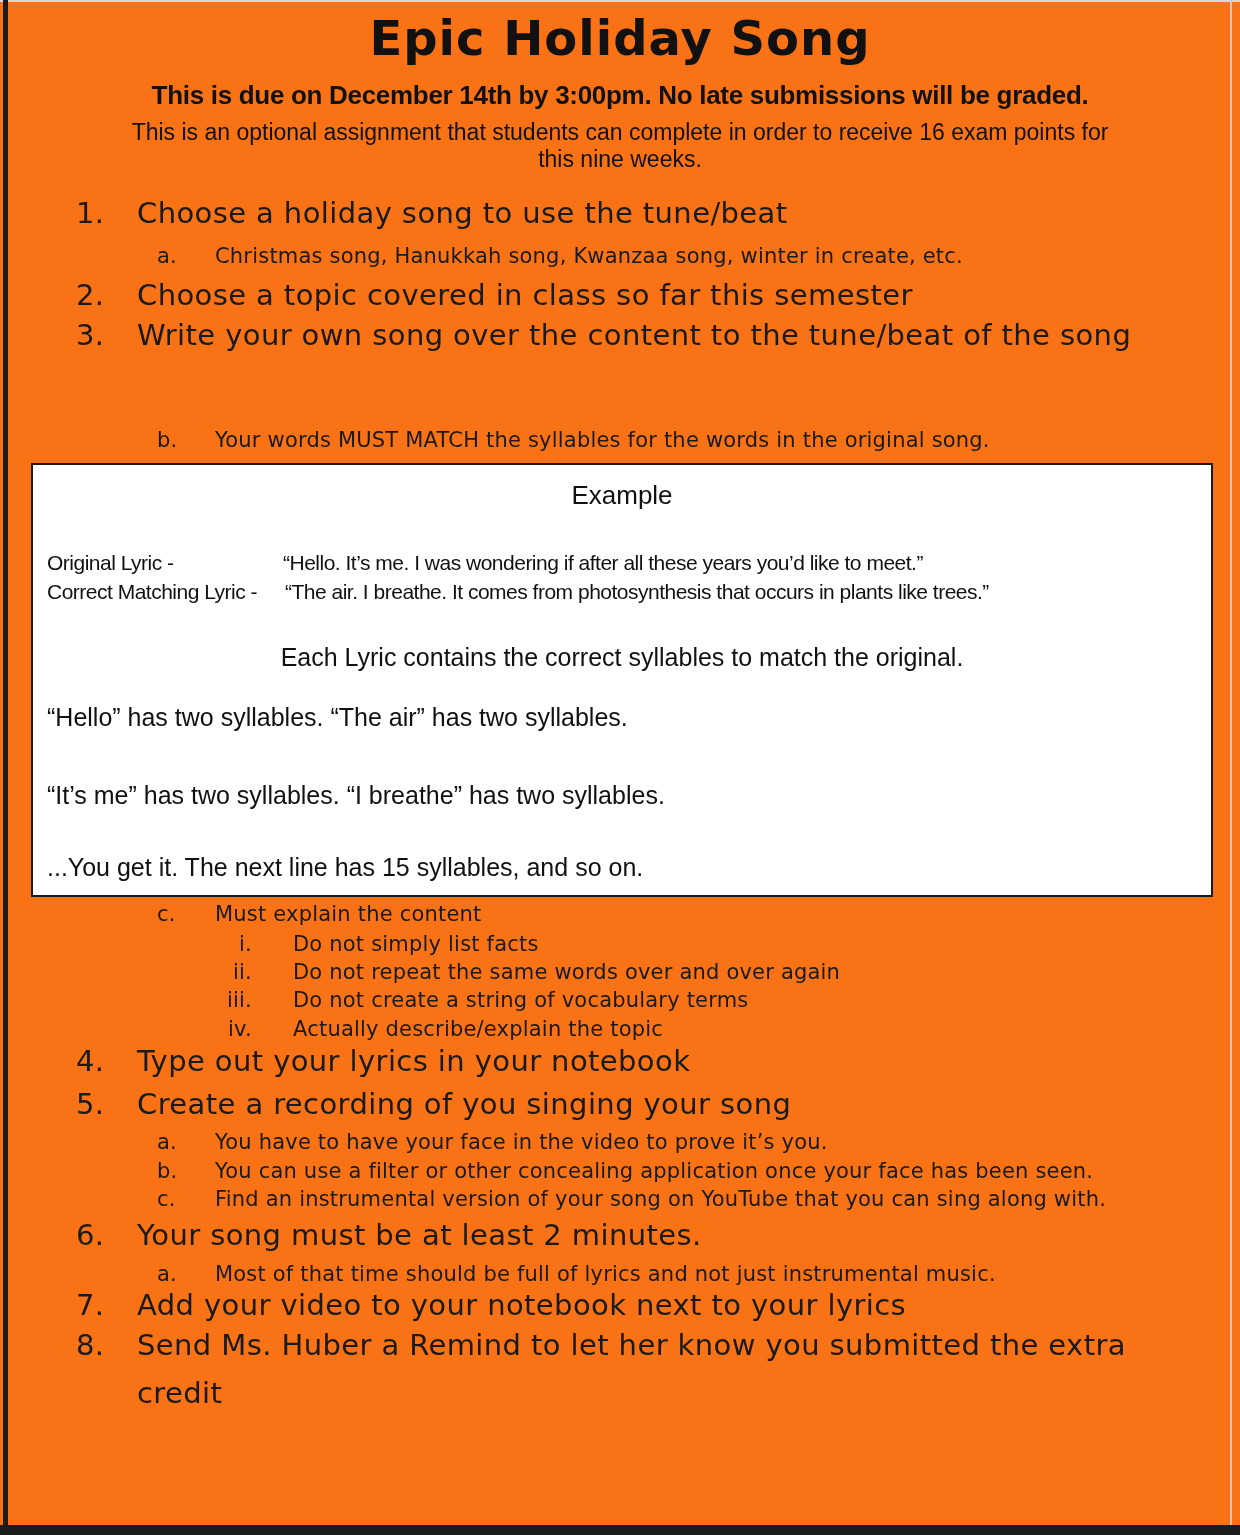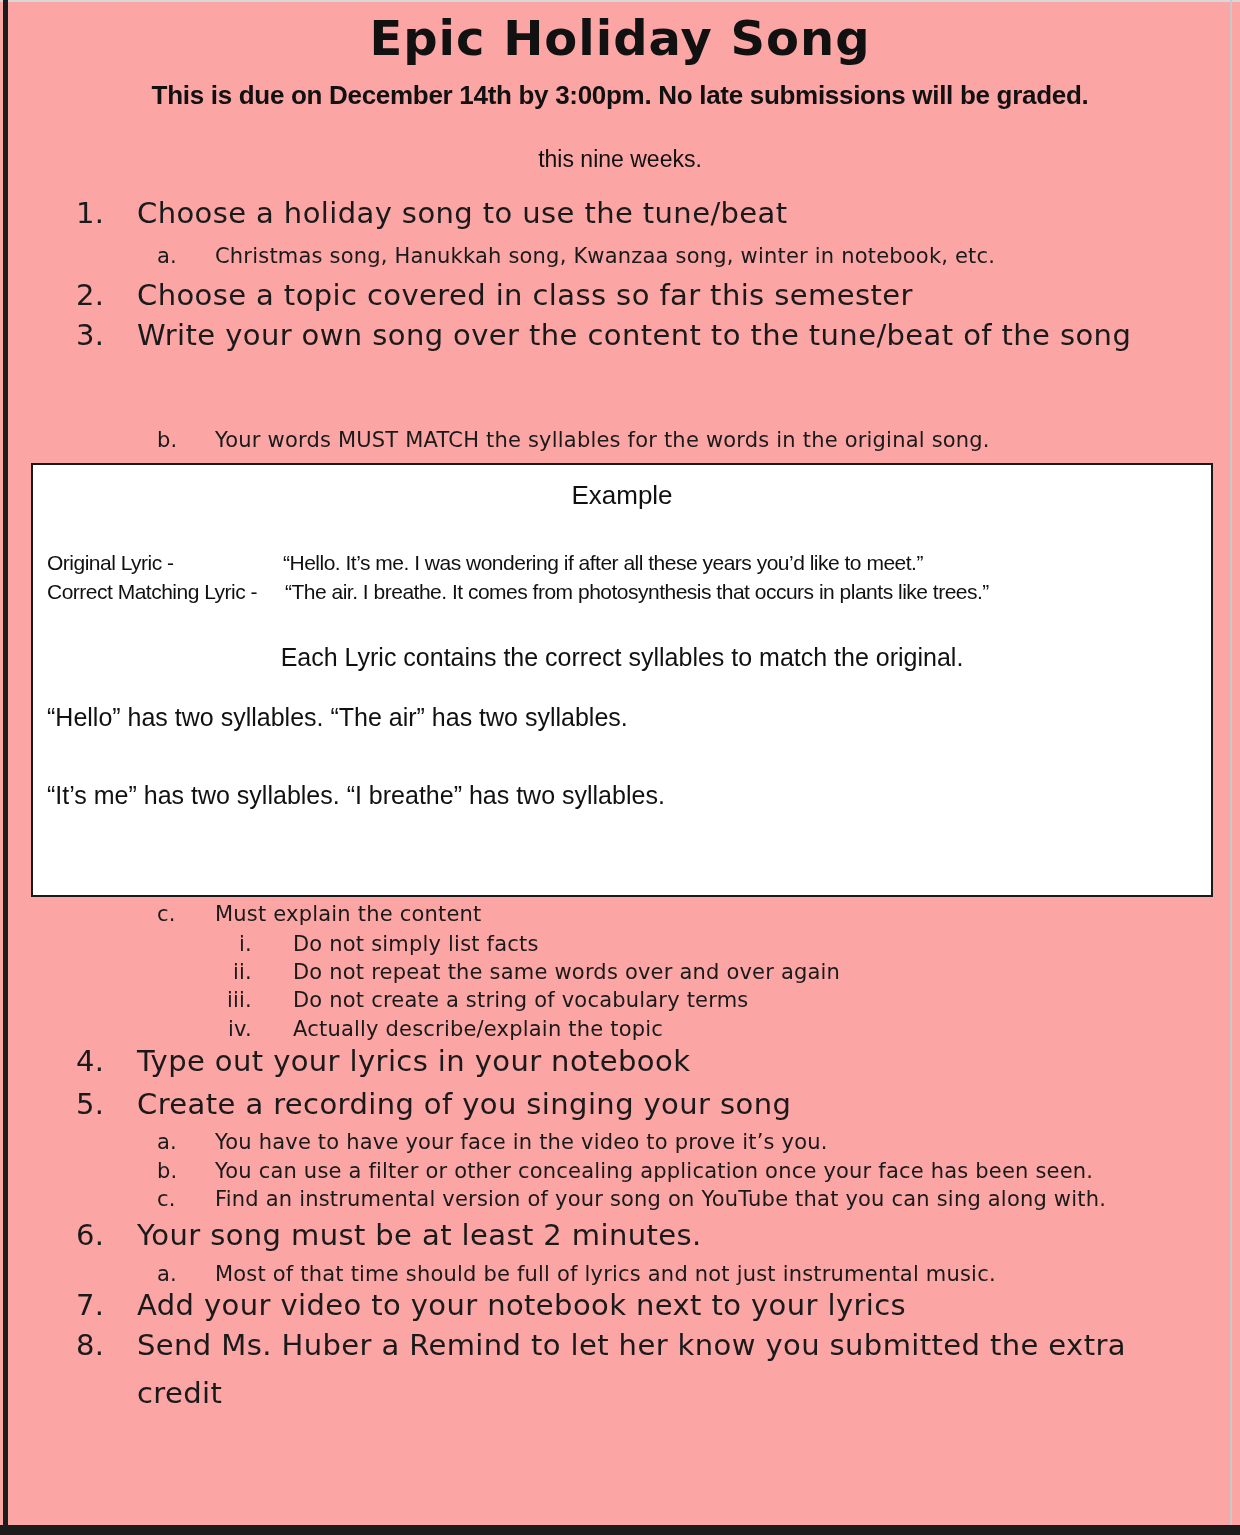--- a/index.html
+++ b/index.html
@@ -1,19 +1,19 @@
 <!DOCTYPE html>
 <html><head>
 <meta charset="utf-8">
 <style>
   html,body{margin:0;padding:0;background:#ffffff;}
   #page{
     position:relative;
     width:1240px;height:1535px;
-    background:#fca5a5;
+    background:#f97316;
     overflow:hidden;
     font-family:"Liberation Sans",sans-serif;
     color:#111111;
   }
   
   .edge-left{position:absolute;left:3px;top:0;width:5px;height:1535px;background:#1c1c1c;}
   .edge-bottom{position:absolute;left:0;bottom:0;width:1240px;height:10px;background:#1c1c1c;}
   .edge-right{position:absolute;left:1230px;top:0;width:2px;height:1535px;background:#c9c9c9;}
   .edge-top{position:absolute;left:0;top:0;width:1240px;height:2px;background:#d8d8d8;}
 
@@ -62,27 +62,28 @@
 
 <div id="page">
 
   <div class="edge-top"></div>
   <div class="edge-left"></div>
   <div class="edge-right"></div>
   <div class="edge-bottom"></div>
 
   <div class="row center title geo">Epic Holiday Song</div>
   <div class="row center due">This is due on December 14th by 3:00pm. No late submissions will be graded.</div>
+  <div class="row center intro1">This is an optional assignment that students can complete in order to receive 16 exam points for</div>
   <div class="row center intro2">this nine weeks.</div>
 
   <div class="row main-item geo" style="top:196px">
     <span class="num">1.</span><span>Choose a holiday song to use the tune/beat</span>
   </div>
   <div class="row sub-item geo" style="top:243px">
-    <span class="lbl">a.</span><span>Christmas song, Hanukkah song, Kwanzaa song, winter in notebook, etc.</span>
+    <span class="lbl">a.</span><span>Christmas song, Hanukkah song, Kwanzaa song, winter in create, etc.</span>
   </div>
 
   <div class="row main-item geo" style="top:278px">
     <span class="num">2.</span><span>Choose a topic covered in class so far this semester</span>
   </div>
 
   <div class="row main-item geo" style="top:318px">
     <span class="num">3.</span><span>Write your own song over the content to the tune/beat of the song</span>
   </div>
   <div class="row sub-item geo" style="top:427px">
@@ -95,20 +96,21 @@
       <span>Original Lyric -</span>
       <span class="quote">“Hello. It’s me. I was wondering if after all these years you’d like to meet.”</span>
     </div>
     <div class="brow lyric lyric2">
       <span>Correct Matching Lyric -</span>
       <span class="quote">“The air. I breathe. It comes from photosynthesis that occurs in plants like trees.”</span>
     </div>
     <div class="brow ex-center">Each Lyric contains the correct syllables to match the original.</div>
     <div class="brow syll syll1">“Hello” has two syllables. “The air” has two syllables.</div>
     <div class="brow syll syll2">“It’s me” has two syllables. “I breathe” has two syllables.</div>
+    <div class="brow syll syll3">...You get it. The next line has 15 syllables, and so on.</div>
   </div>
 
   <div class="row sub-item geo" style="top:901px">
     <span class="lbl">c.</span><span>Must explain the content</span>
   </div>
   <div class="row roman-item geo" style="top:931px">
     <span class="rlbl">i.</span><span class="rtxt">Do not simply list facts</span>
   </div>
   <div class="row roman-item geo" style="top:959px">
     <span class="rlbl">ii.</span><span class="rtxt">Do not repeat the same words over and over again</span>

